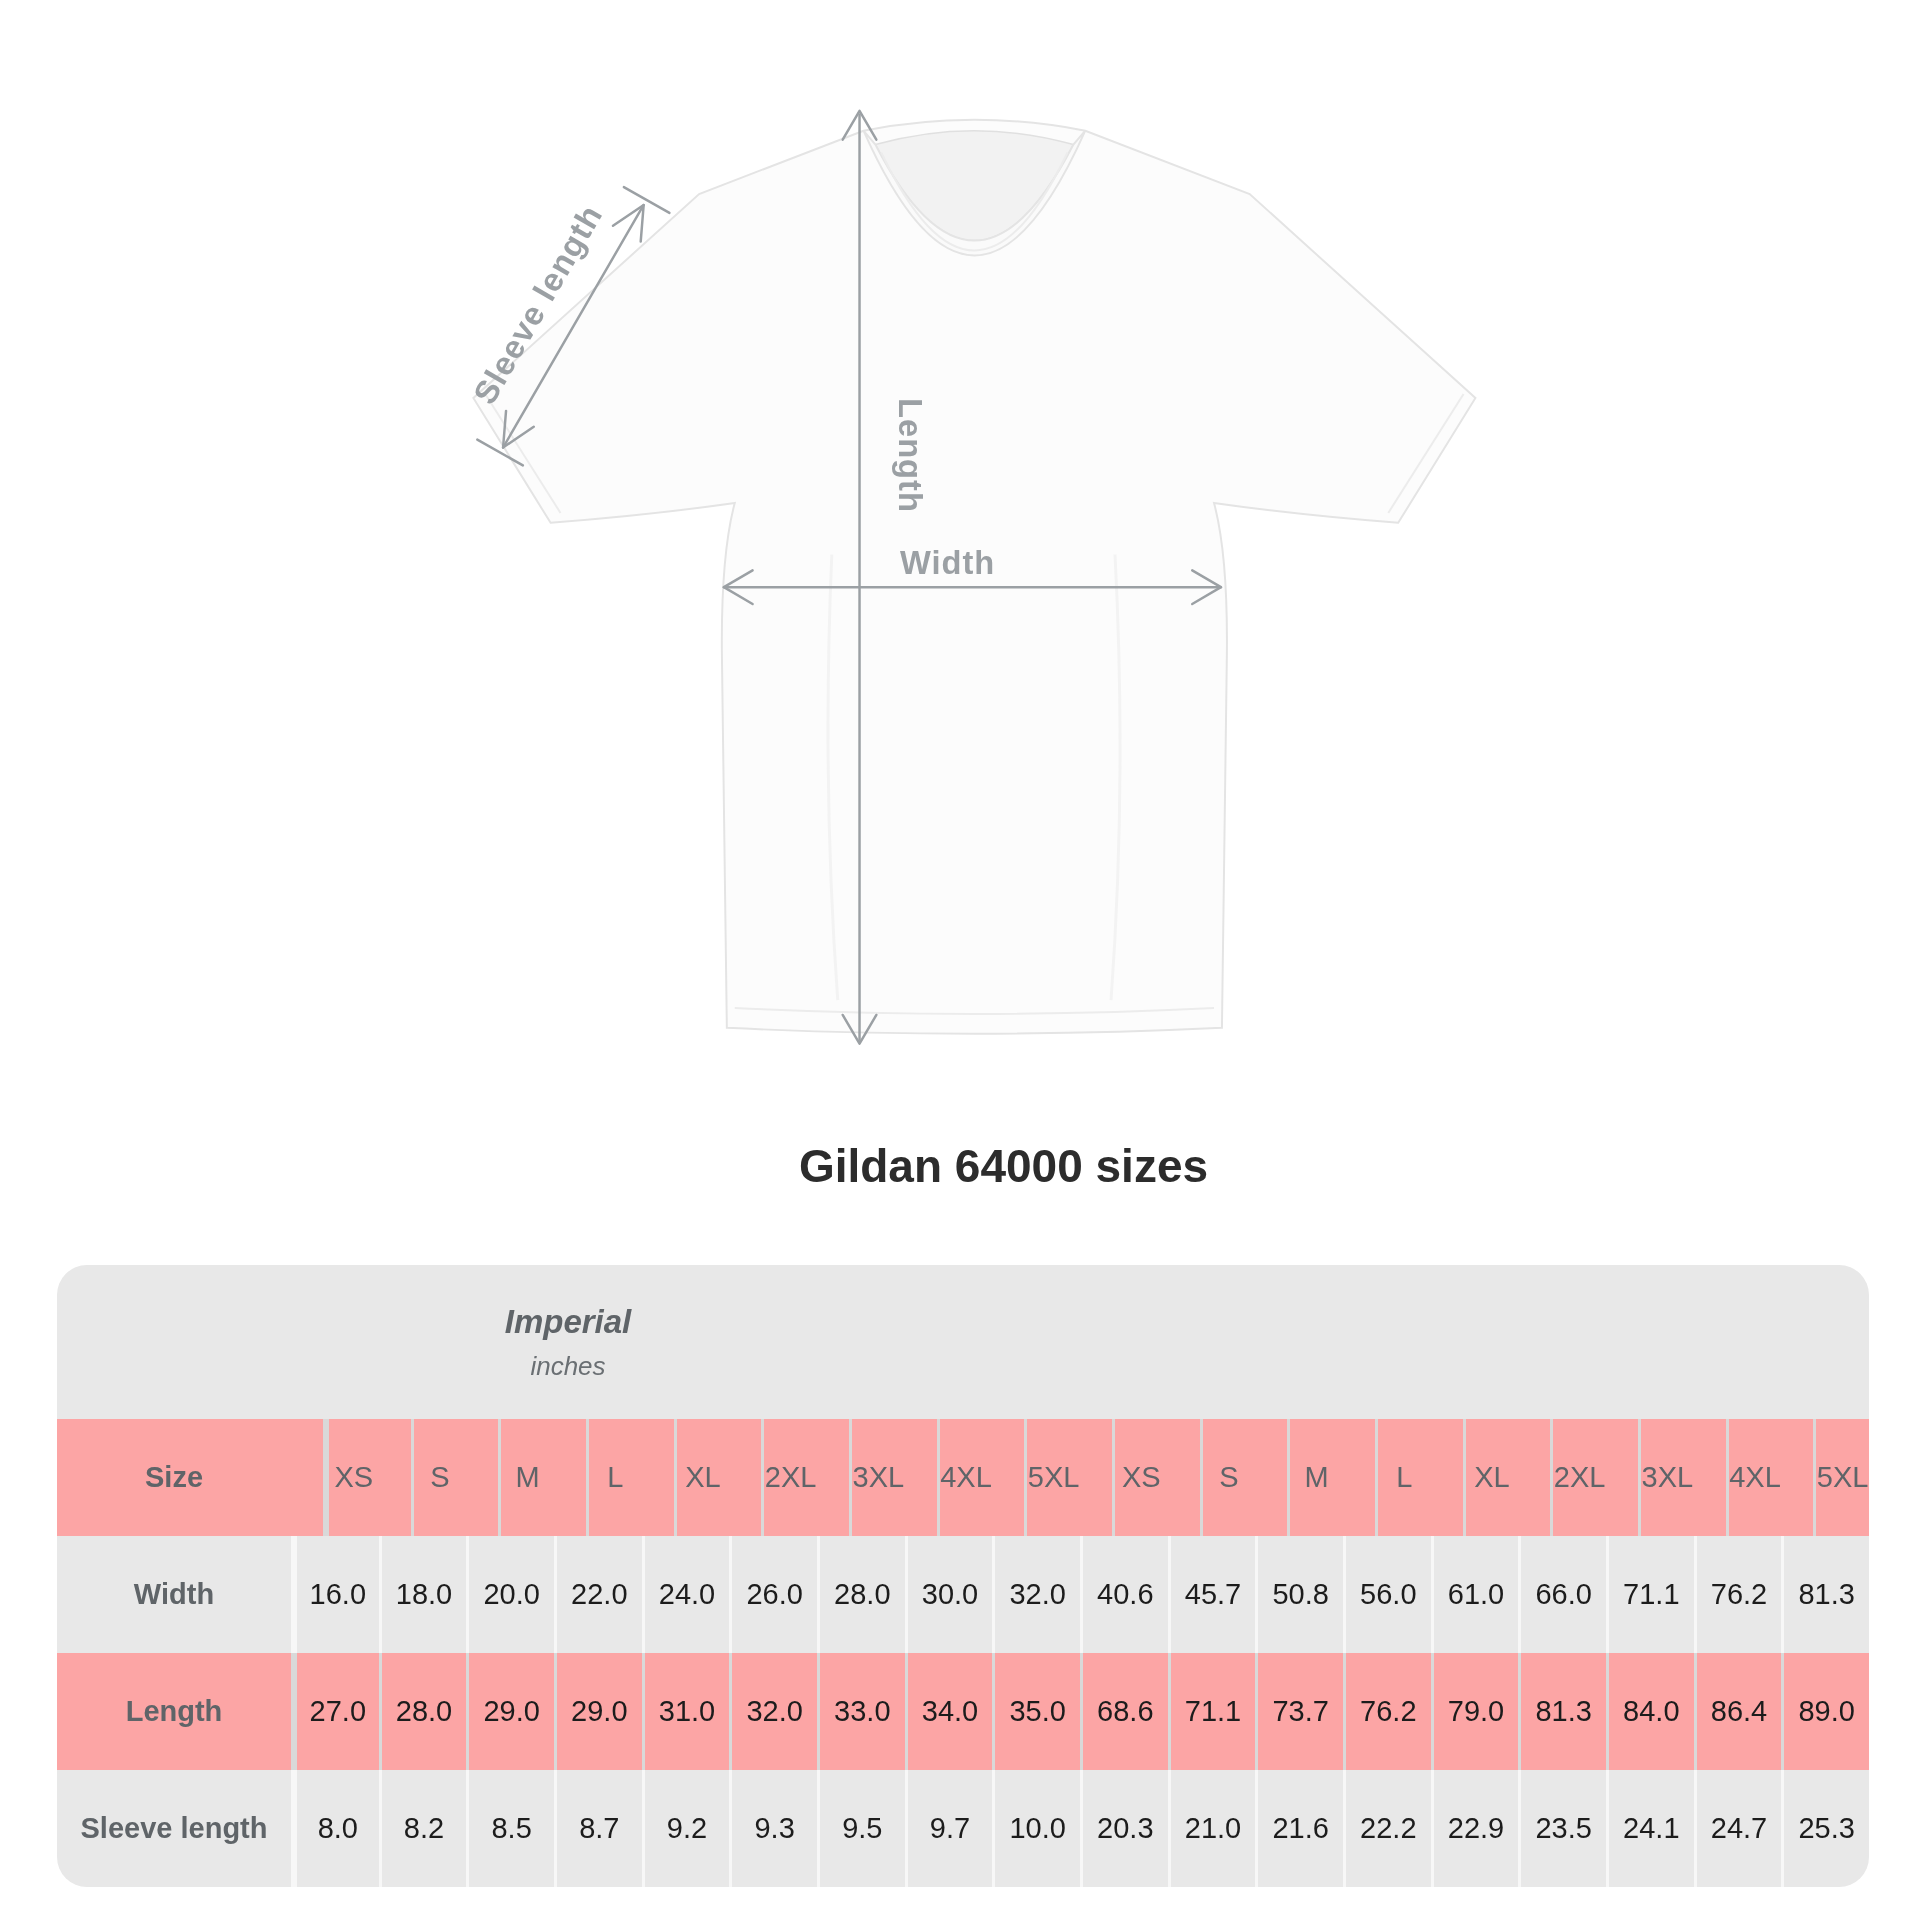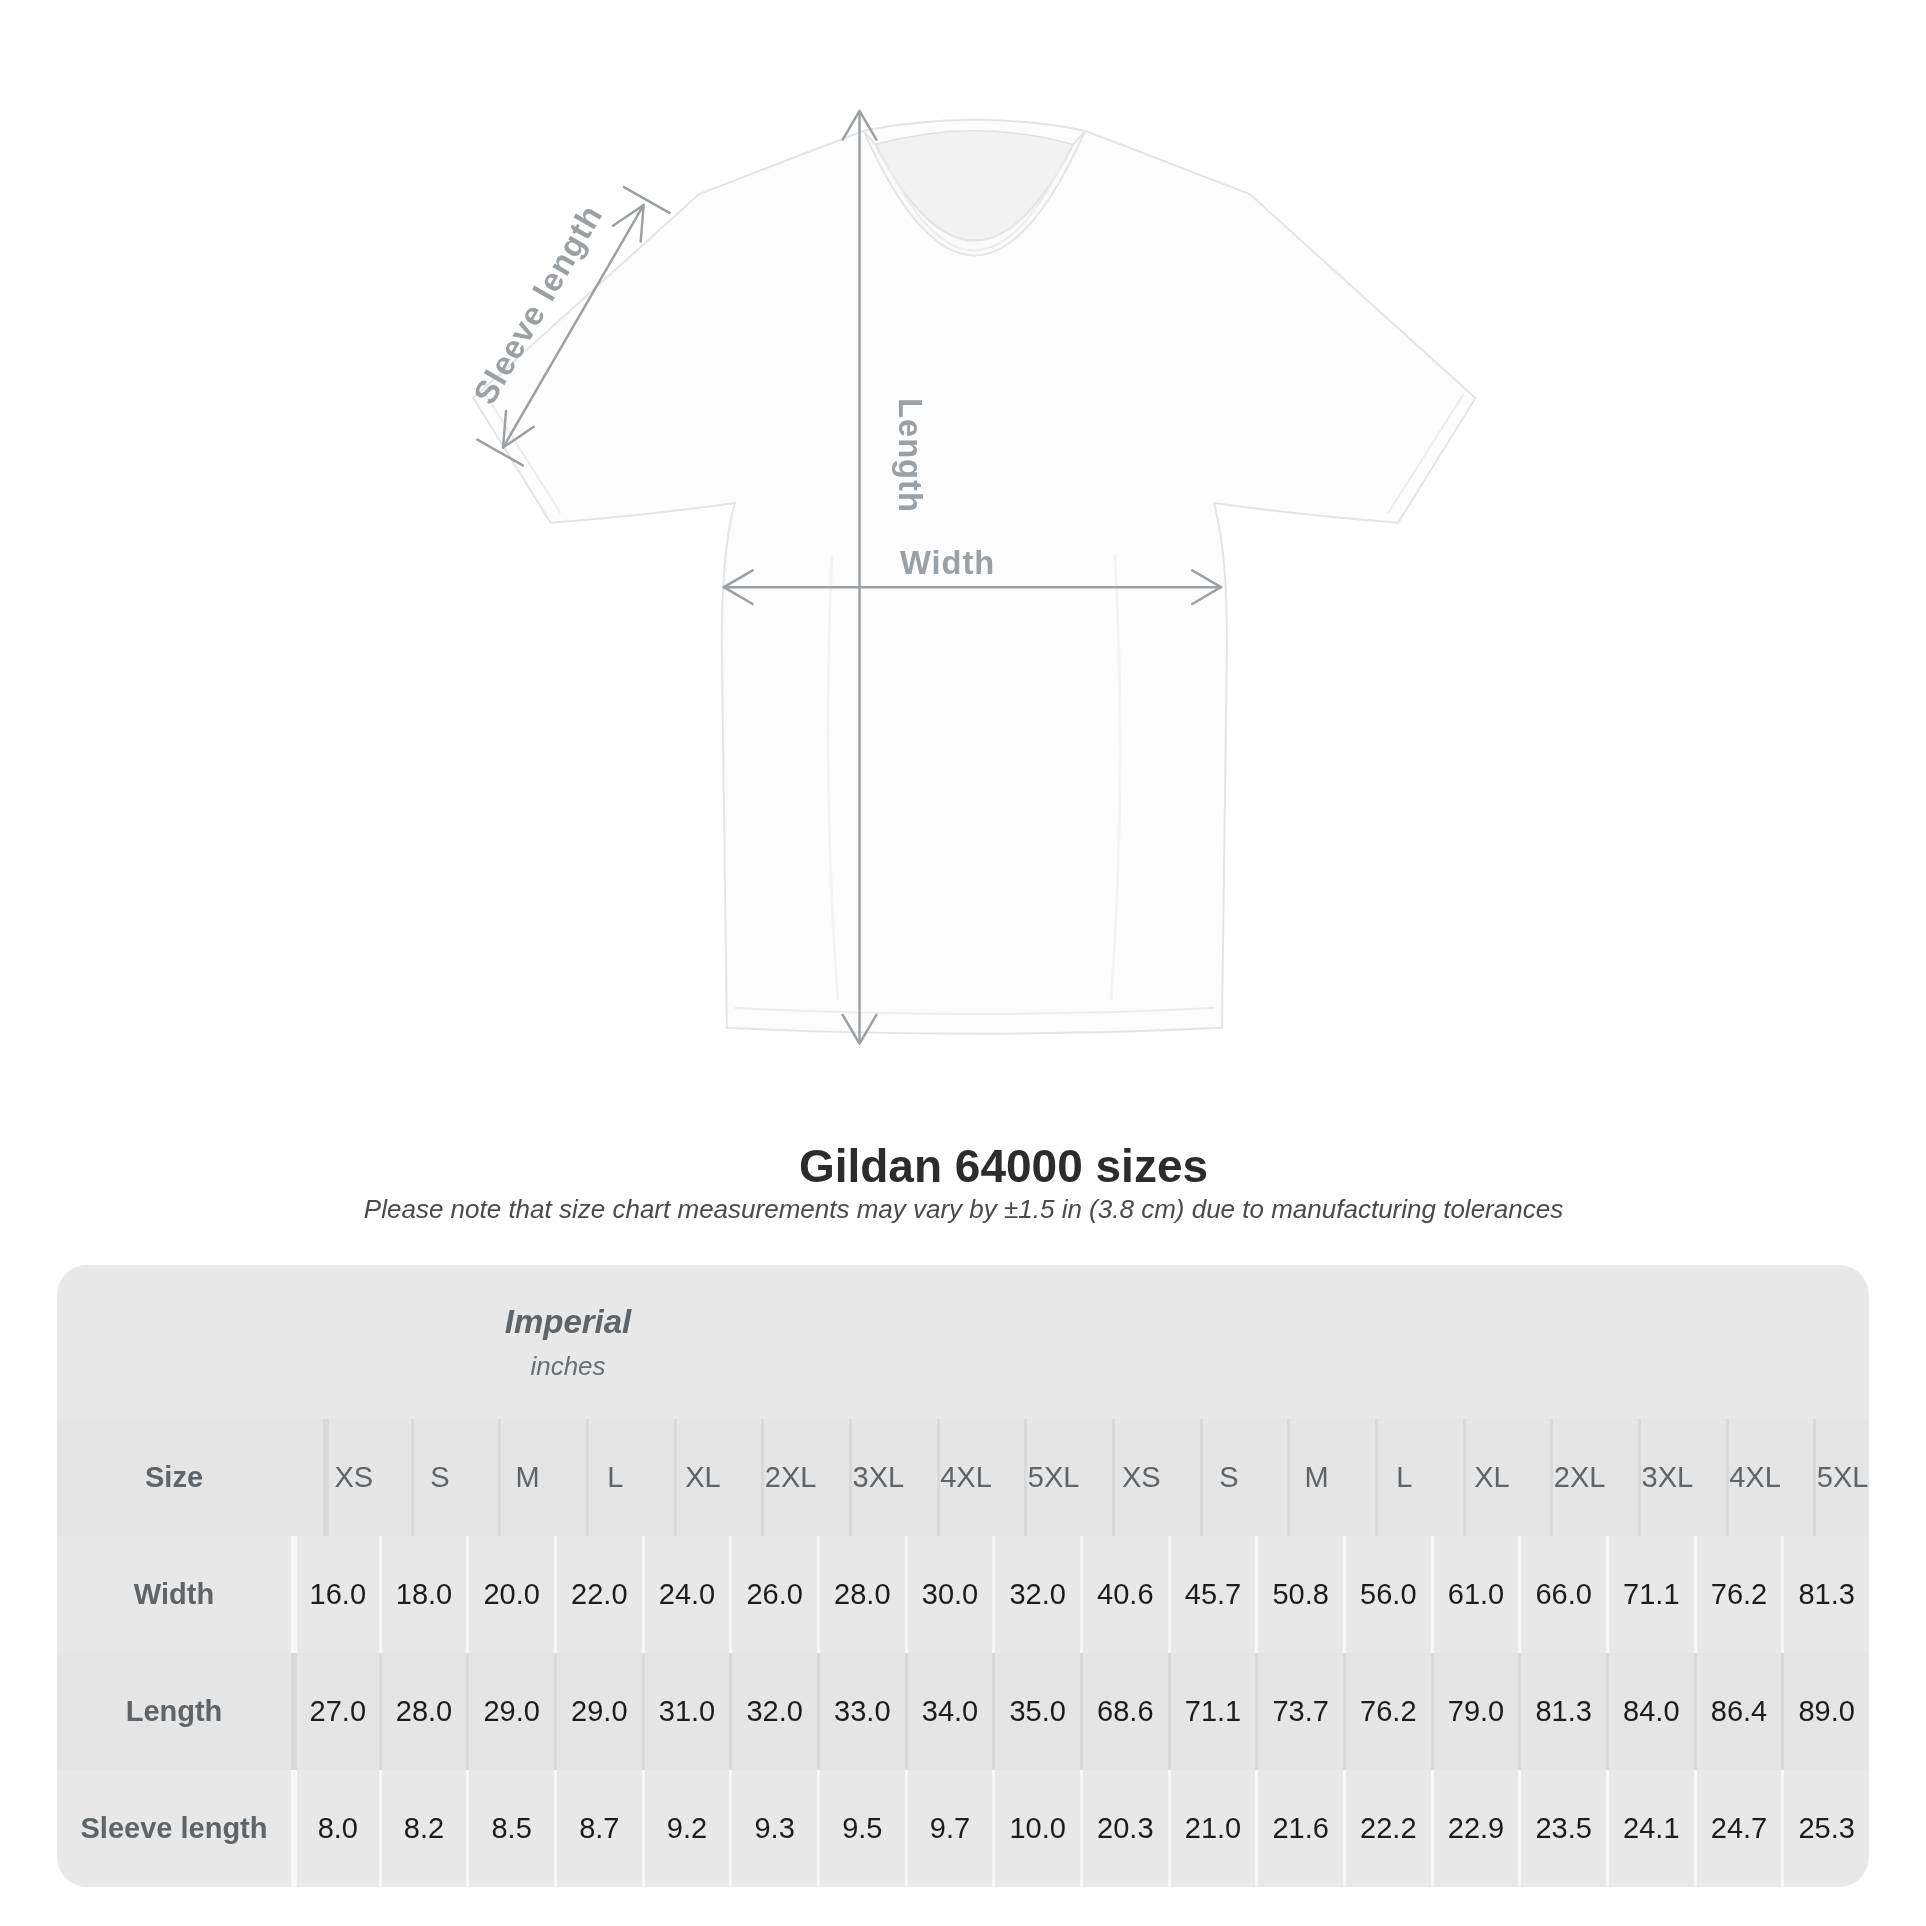--- a/index.html
+++ b/index.html
@@ -23,21 +23,21 @@
     font-size:26px;font-style:italic;color:var(--subtitle-text);}
   .size-table{position:absolute;left:57px;top:1265px;width:1812px;height:622px;
     border-radius:30px;overflow:hidden;background:#fff;}
   .band{display:flex;height:154px;background:var(--table-gray);}
   .bgroup{display:flex;flex-direction:column;align-items:center;justify-content:center;gap:10px;}
   .bgroup.imperial{width:1022px;}
   .bgroup.metric{flex:1;}
   .bname{font-size:33px;font-weight:bold;font-style:italic;color:var(--label-text);}
   .bunit{font-size:26px;font-style:italic;color:#6a6f73;}
   .trow{display:grid;grid-template-columns:234px repeat(18,1fr);height:117px;}
-  .trow.white{background:#e5e5e5;}
+  .trow.white{background:#fca5a5;}
   .trow.gray{background:var(--table-gray);}
   .cell{display:flex;align-items:center;justify-content:center;
     border-left:3px solid transparent;font-size:29px;}
   .cell.lbl{border-left:none;font-weight:bold;color:var(--label-text);}
   .cell.hd{font-weight:normal;color:var(--label-text);margin-left:32px;}
   .cell.val{color:var(--value-text);}
   .cell.first{border-left-width:6px;}
   .trow.white .cell.hd,.trow.white .cell.val{border-left-color:#d9d9d9;}
   .trow.gray .cell.hd,.trow.gray .cell.val{border-left-color:#f7f7f7;}
 </style>
@@ -88,21 +88,20 @@
     <path class="ann" d="M 539 431 L 508 452 L 511 415"></path>
     <path class="ann" d="M 630 189 L 676 215"></path>
     <path class="ann" d="M 482 444 L 528 470"></path>
 
     <text class="ann-label" transform="translate(553,313) rotate(-60)" text-anchor="middle">Sleeve length</text>
     <text class="ann-label" transform="translate(908,460) rotate(90)" text-anchor="middle">Length</text>
     <text class="ann-label" x="957" y="580" text-anchor="middle">Width</text>
   </svg>
 
   <div class="title">Gildan 64000 sizes</div>
-  <div class="subtitle">Please note that size chart measurements may vary by ±1.5 in (3.8 cm) due to manufacturing tolerances</div>
 
   <div class="size-table">
     <div class="band">
       <div class="bgroup imperial">
         <div class="bname">Imperial</div>
         <div class="bunit">inches</div>
       </div>
     </div>
     <div class="trow white" id="size-row">
         <div class="cell lbl">Size</div>

